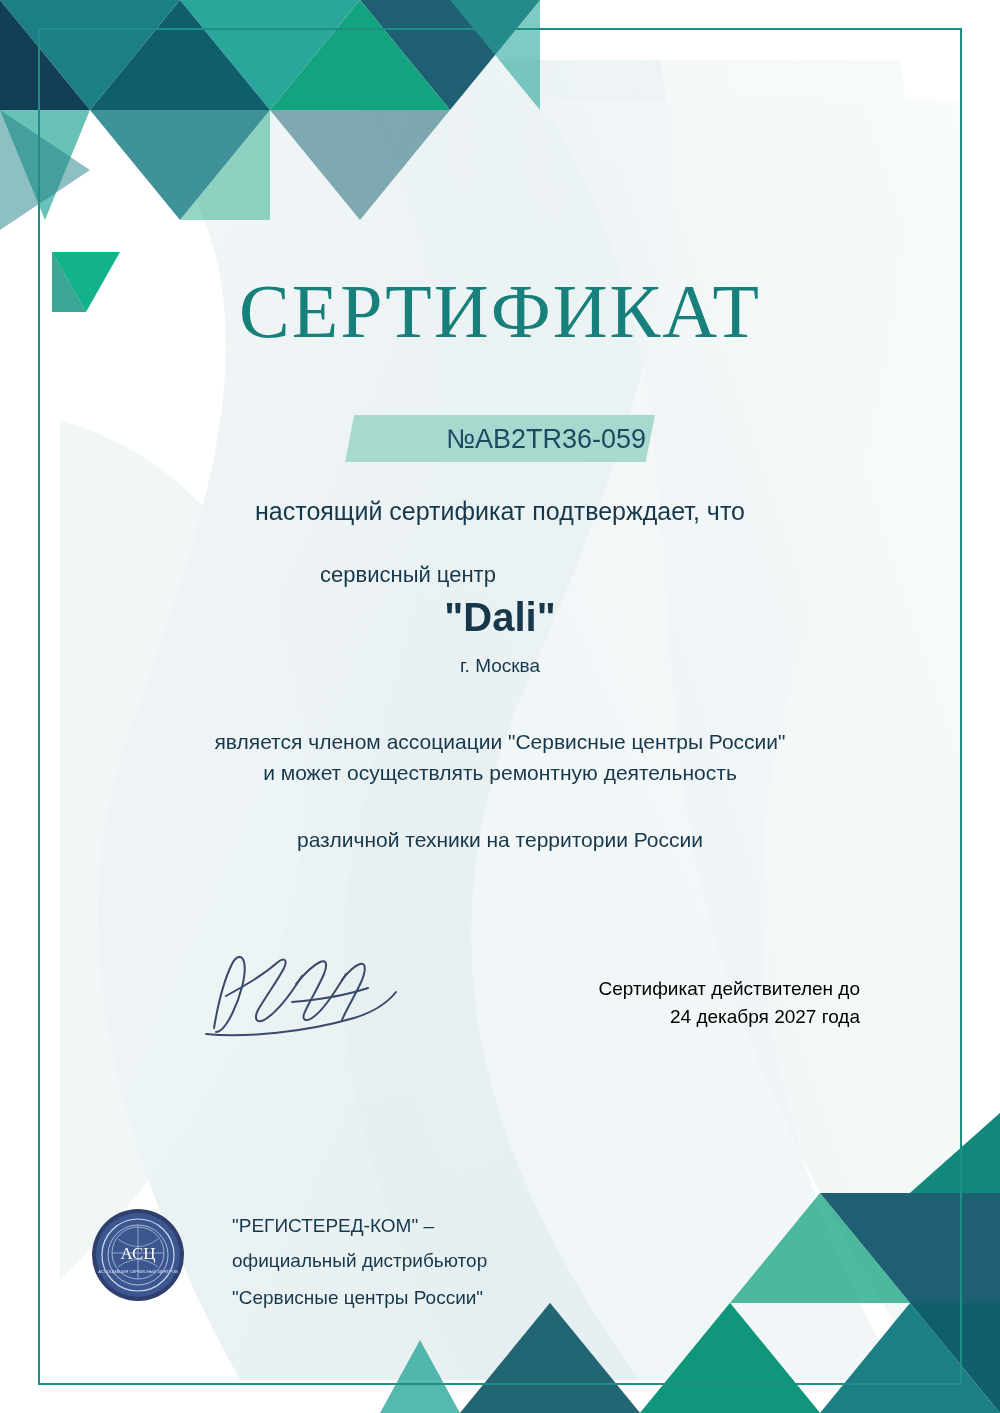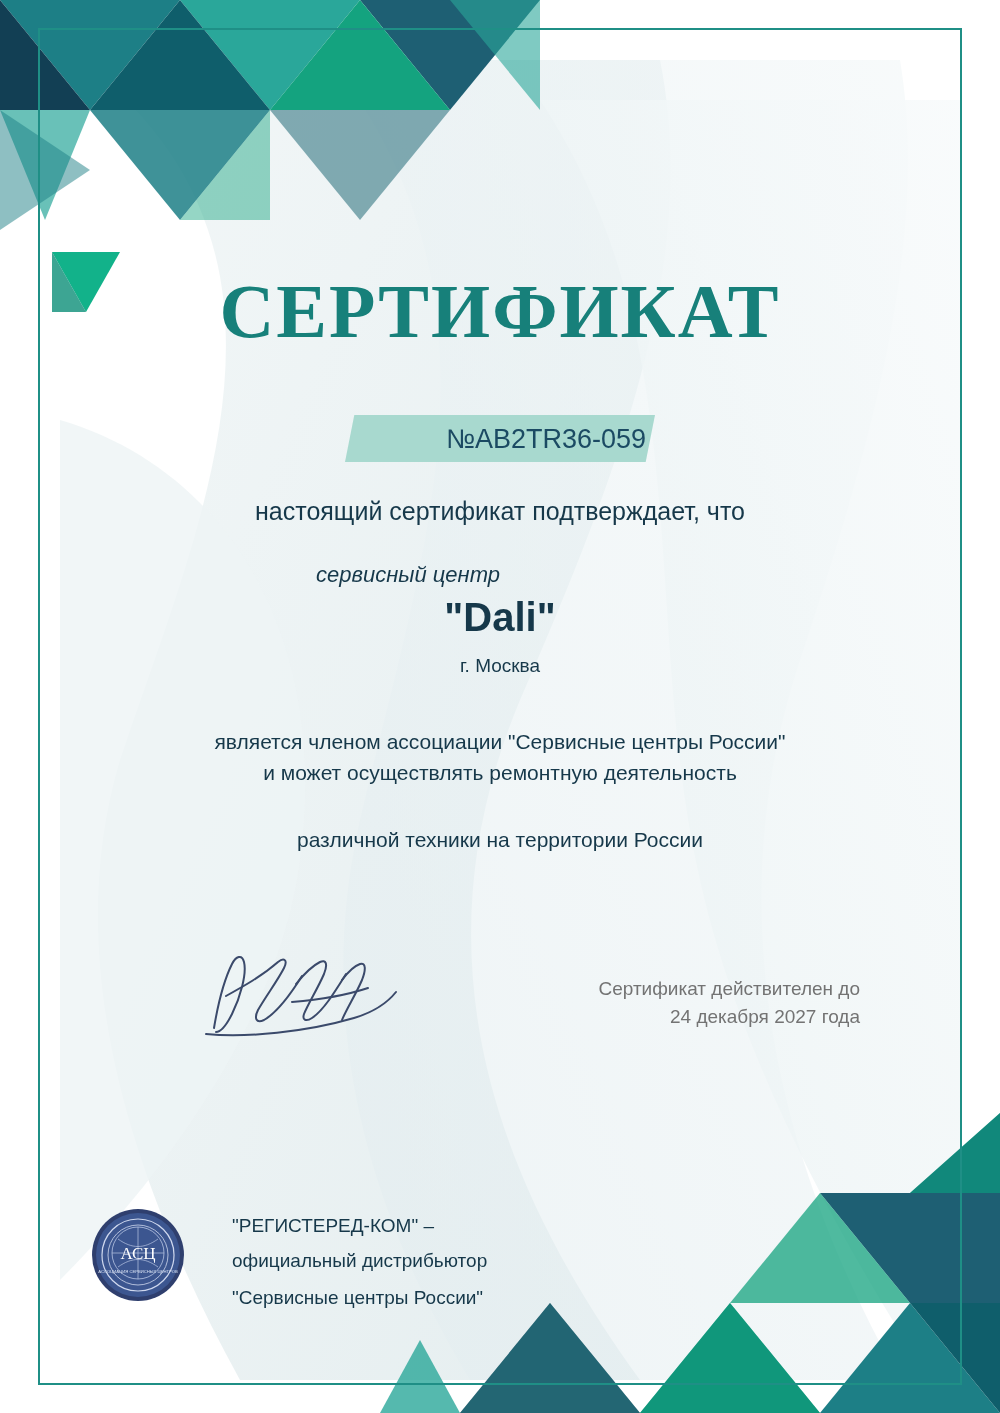--- a/index.html
+++ b/index.html
@@ -47,21 +47,21 @@
     height: 1413px;
   }
 
   .title {
     position: absolute;
     top: 268px;
     left: 0;
     width: 1000px;
     text-align: center;
     font-family: "Liberation Serif", serif;
-    font-weight: bold;
+    font-weight: normal;
     font-size: 76px;
     letter-spacing: 2px;
     color: #17807a;
     white-space: nowrap;
   }
 
   .number-band {
     position: absolute;
     top: 415px;
     left: 345px;
@@ -92,21 +92,20 @@
   }
 
   .line-sc {
     position: absolute;
     top: 562px;
     left: 0;
     width: 816px;
     text-align: center;
     font-size: 22px;
     color: #16384a;
-    font-style: italic;
   }
 
   .company {
     position: absolute;
     top: 595px;
     left: 0;
     width: 1000px;
     text-align: center;
     font-size: 40px;
     font-weight: bold;
@@ -134,21 +133,21 @@
   .body-1 { top: 730px; }
   .body-2 { top: 761px; }
   .body-3 { top: 828px; }
 
   .valid-line {
     position: absolute;
     right: 140px;
     width: 420px;
     text-align: right;
     font-size: 19px;
-    color: #737373;
+    color: #000000;
   }
   .valid-1 { top: 978px; }
   .valid-2 { top: 1006px; }
 
   .signature {
     position: absolute;
     left: 196px;
     top: 940px;
     width: 220px;
     height: 110px;

